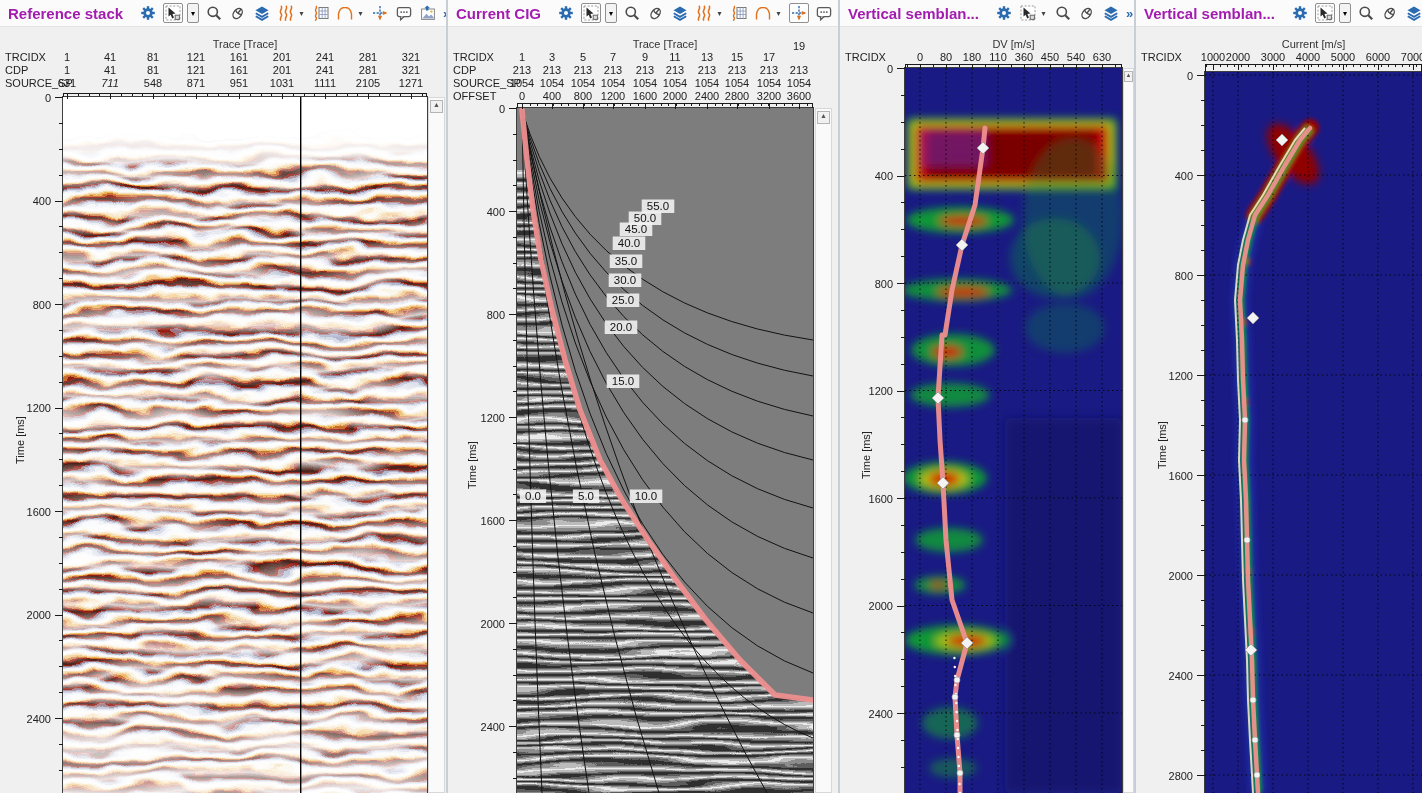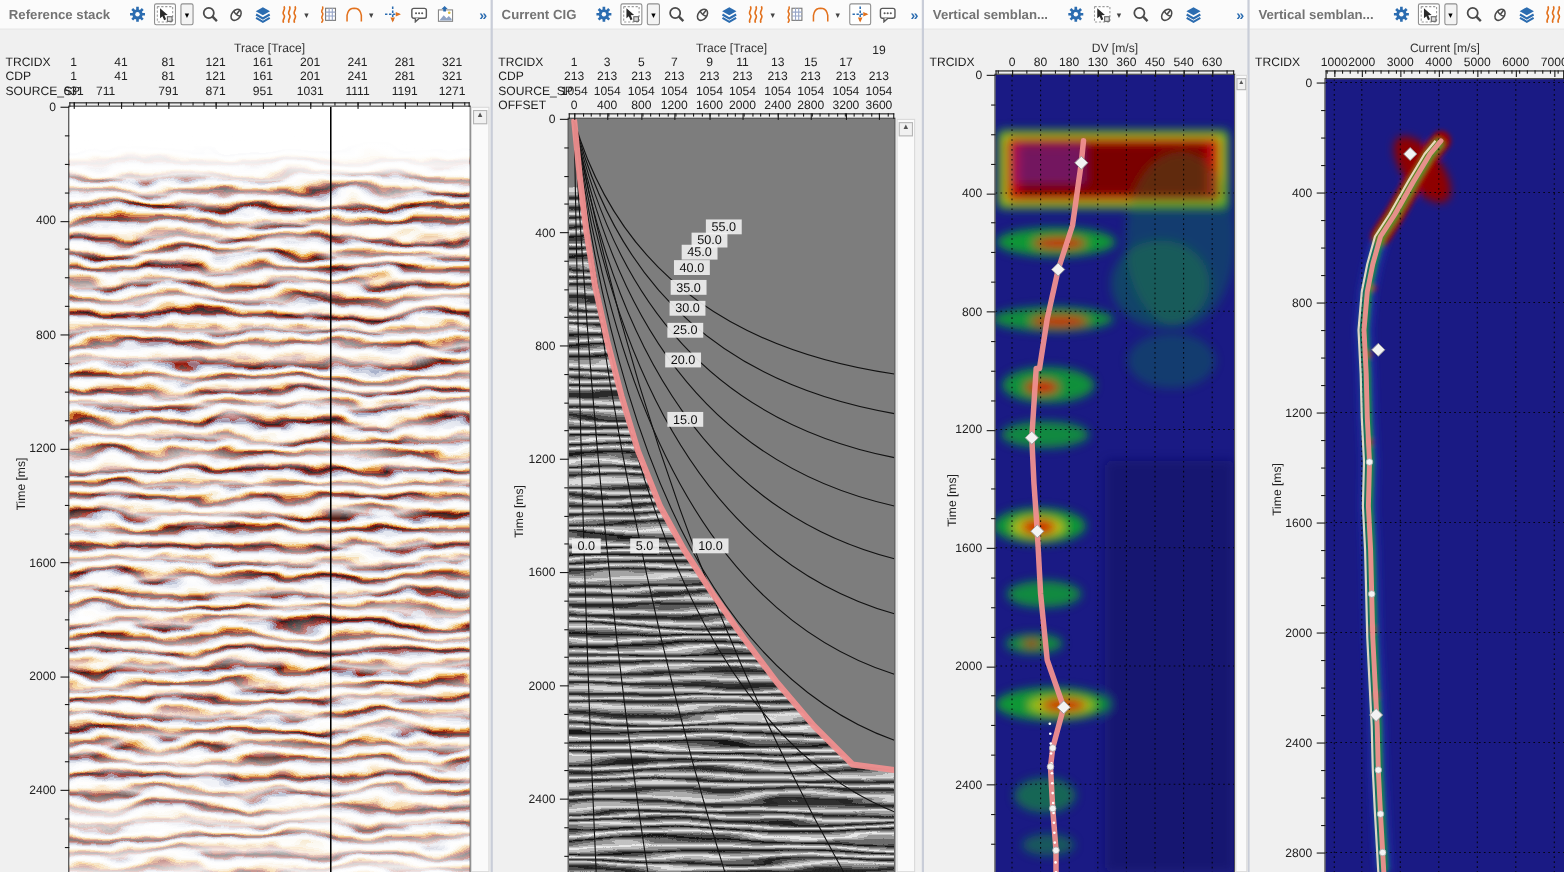--- a/index.html
+++ b/index.html
@@ -1,21 +1,21 @@
 <!DOCTYPE html>
 <html><head>
 <meta charset="utf-8">
 <style>
   html,body{margin:0;padding:0;background:#d8d8d8;}
   #app{position:relative;width:1422px;height:793px;background:#f0f0f0;
        font-family:"Liberation Sans",sans-serif;overflow:hidden;}
   .toolbar{position:absolute;top:0;height:27px;background:#fbfbfb;
            border-bottom:1px solid #e4e4e4;display:flex;align-items:center;
            gap:6px;padding-left:8px;box-sizing:border-box;}
-  .ttl{font-weight:bold;font-size:12px;color:#737373;margin-right:10px;white-space:nowrap;}
+  .ttl{font-weight:bold;font-size:15px;color:#a21caf;margin-right:10px;white-space:nowrap;}
   .tb{width:18px;height:18px;display:inline-flex;align-items:center;justify-content:center;flex:none;}
   .tb svg{width:16px;height:16px;display:block;}
   .pressed{border:1px solid #8f8f8f;background:#fff;border-radius:2px;}
   .dd{font-size:8px;color:#444;width:9px;text-align:center;flex:none;margin-left:-4px;}
   .ddb{border:1px solid #8f8f8f;background:#f3f3f3;height:18px;width:10px;margin-left:-2px;
        display:inline-flex;align-items:center;justify-content:center;border-radius:2px;}
   .more{margin-left:auto;margin-right:5px;color:#2b6cb0;font-weight:bold;font-size:13px;flex:none;}
   .splitter{position:absolute;top:0;width:2px;height:793px;background:#c9cdd8;}
   .hlabel{position:absolute;font-size:11px;color:#222;white-space:nowrap;}
   .center{transform:translateX(-50%);}
@@ -645,27 +645,27 @@
     <div class="hlabel center" style="left: 110px; top: 64px;">41</div>
     <div class="hlabel center" style="left: 153px; top: 64px;">81</div>
     <div class="hlabel center" style="left: 196px; top: 64px;">121</div>
     <div class="hlabel center" style="left: 239px; top: 64px;">161</div>
     <div class="hlabel center" style="left: 282px; top: 64px;">201</div>
     <div class="hlabel center" style="left: 325px; top: 64px;">241</div>
     <div class="hlabel center" style="left: 368px; top: 64px;">281</div>
     <div class="hlabel center" style="left: 411px; top: 64px;">321</div>
     <div class="hlabel" style="left: 5px; top: 77px;">SOURCE_SP</div>
     <div class="hlabel center" style="left: 67px; top: 77px;">631</div>
-    <div class="hlabel center" style="left: 96px; top: 77px;">711</div>
-    <div class="hlabel center" style="left: 153px; top: 77px;">791</div>
+    <div class="hlabel center" style="left: 110px; top: 77px; font-style: italic;">711</div>
+    <div class="hlabel center" style="left: 153px; top: 77px;">548</div>
     <div class="hlabel center" style="left: 196px; top: 77px;">871</div>
     <div class="hlabel center" style="left: 239px; top: 77px;">951</div>
     <div class="hlabel center" style="left: 282px; top: 77px;">1031</div>
     <div class="hlabel center" style="left: 325px; top: 77px;">1111</div>
-    <div class="hlabel center" style="left: 368px; top: 77px;">1191</div>
+    <div class="hlabel center" style="left: 368px; top: 77px;">2105</div>
     <div class="hlabel center" style="left: 411px; top: 77px;">1271</div>
     <div class="tick" style="left: 63px; top: 93px; width: 364px; height: 1px;"></div>
     <div class="tick" style="left: 63px; top: 93px; width: 1px; height: 4px;"></div>
     <div class="tick" style="left: 426px; top: 93px; width: 1px; height: 4px;"></div>
     <div class="tick" style="left: 67px; top: 93px; width: 1px; height: 6px;"></div>
     <div class="tick" style="left: 110px; top: 93px; width: 1px; height: 6px;"></div>
     <div class="tick" style="left: 153px; top: 93px; width: 1px; height: 6px;"></div>
     <div class="tick" style="left: 196px; top: 93px; width: 1px; height: 6px;"></div>
     <div class="tick" style="left: 239px; top: 93px; width: 1px; height: 6px;"></div>
     <div class="tick" style="left: 282px; top: 93px; width: 1px; height: 6px;"></div>
@@ -870,21 +870,21 @@
     <div class="tick" style="left: 513px; top: 648.8px; width: 4px; height: 1px;"></div>
     <div class="tick" style="left: 513px; top: 674.5px; width: 4px; height: 1px;"></div>
     <div class="tick" style="left: 513px; top: 700.3px; width: 4px; height: 1px;"></div>
     <div class="tick" style="left: 513px; top: 751.8px; width: 4px; height: 1px;"></div>
     <div class="tick" style="left: 513px; top: 777.5px; width: 4px; height: 1px;"></div>
     <div class="hlabel center" style="left: 1013.5px; top: 38px; color: rgb(51, 51, 51);">DV [m/s]</div>
     <div class="hlabel" style="left: 845px; top: 51px;">TRCIDX</div>
     <div class="hlabel center" style="left: 920px; top: 51px;">0</div>
     <div class="hlabel center" style="left: 946px; top: 51px;">80</div>
     <div class="hlabel center" style="left: 972px; top: 51px;">180</div>
-    <div class="hlabel center" style="left: 998px; top: 51px;">130</div>
+    <div class="hlabel center" style="left: 998px; top: 51px;">110</div>
     <div class="hlabel center" style="left: 1024px; top: 51px;">360</div>
     <div class="hlabel center" style="left: 1050px; top: 51px;">450</div>
     <div class="hlabel center" style="left: 1076px; top: 51px;">540</div>
     <div class="hlabel center" style="left: 1102px; top: 51px;">630</div>
     <div class="tick" style="left: 905px; top: 64px; width: 217px; height: 1px;"></div>
     <div class="tick" style="left: 905px; top: 64px; width: 1px; height: 4px;"></div>
     <div class="tick" style="left: 1121px; top: 64px; width: 1px; height: 4px;"></div>
     <div class="tick" style="left: 920px; top: 64px; width: 1px; height: 6px;"></div>
     <div class="tick" style="left: 946px; top: 64px; width: 1px; height: 6px;"></div>
     <div class="tick" style="left: 972px; top: 64px; width: 1px; height: 6px;"></div>

